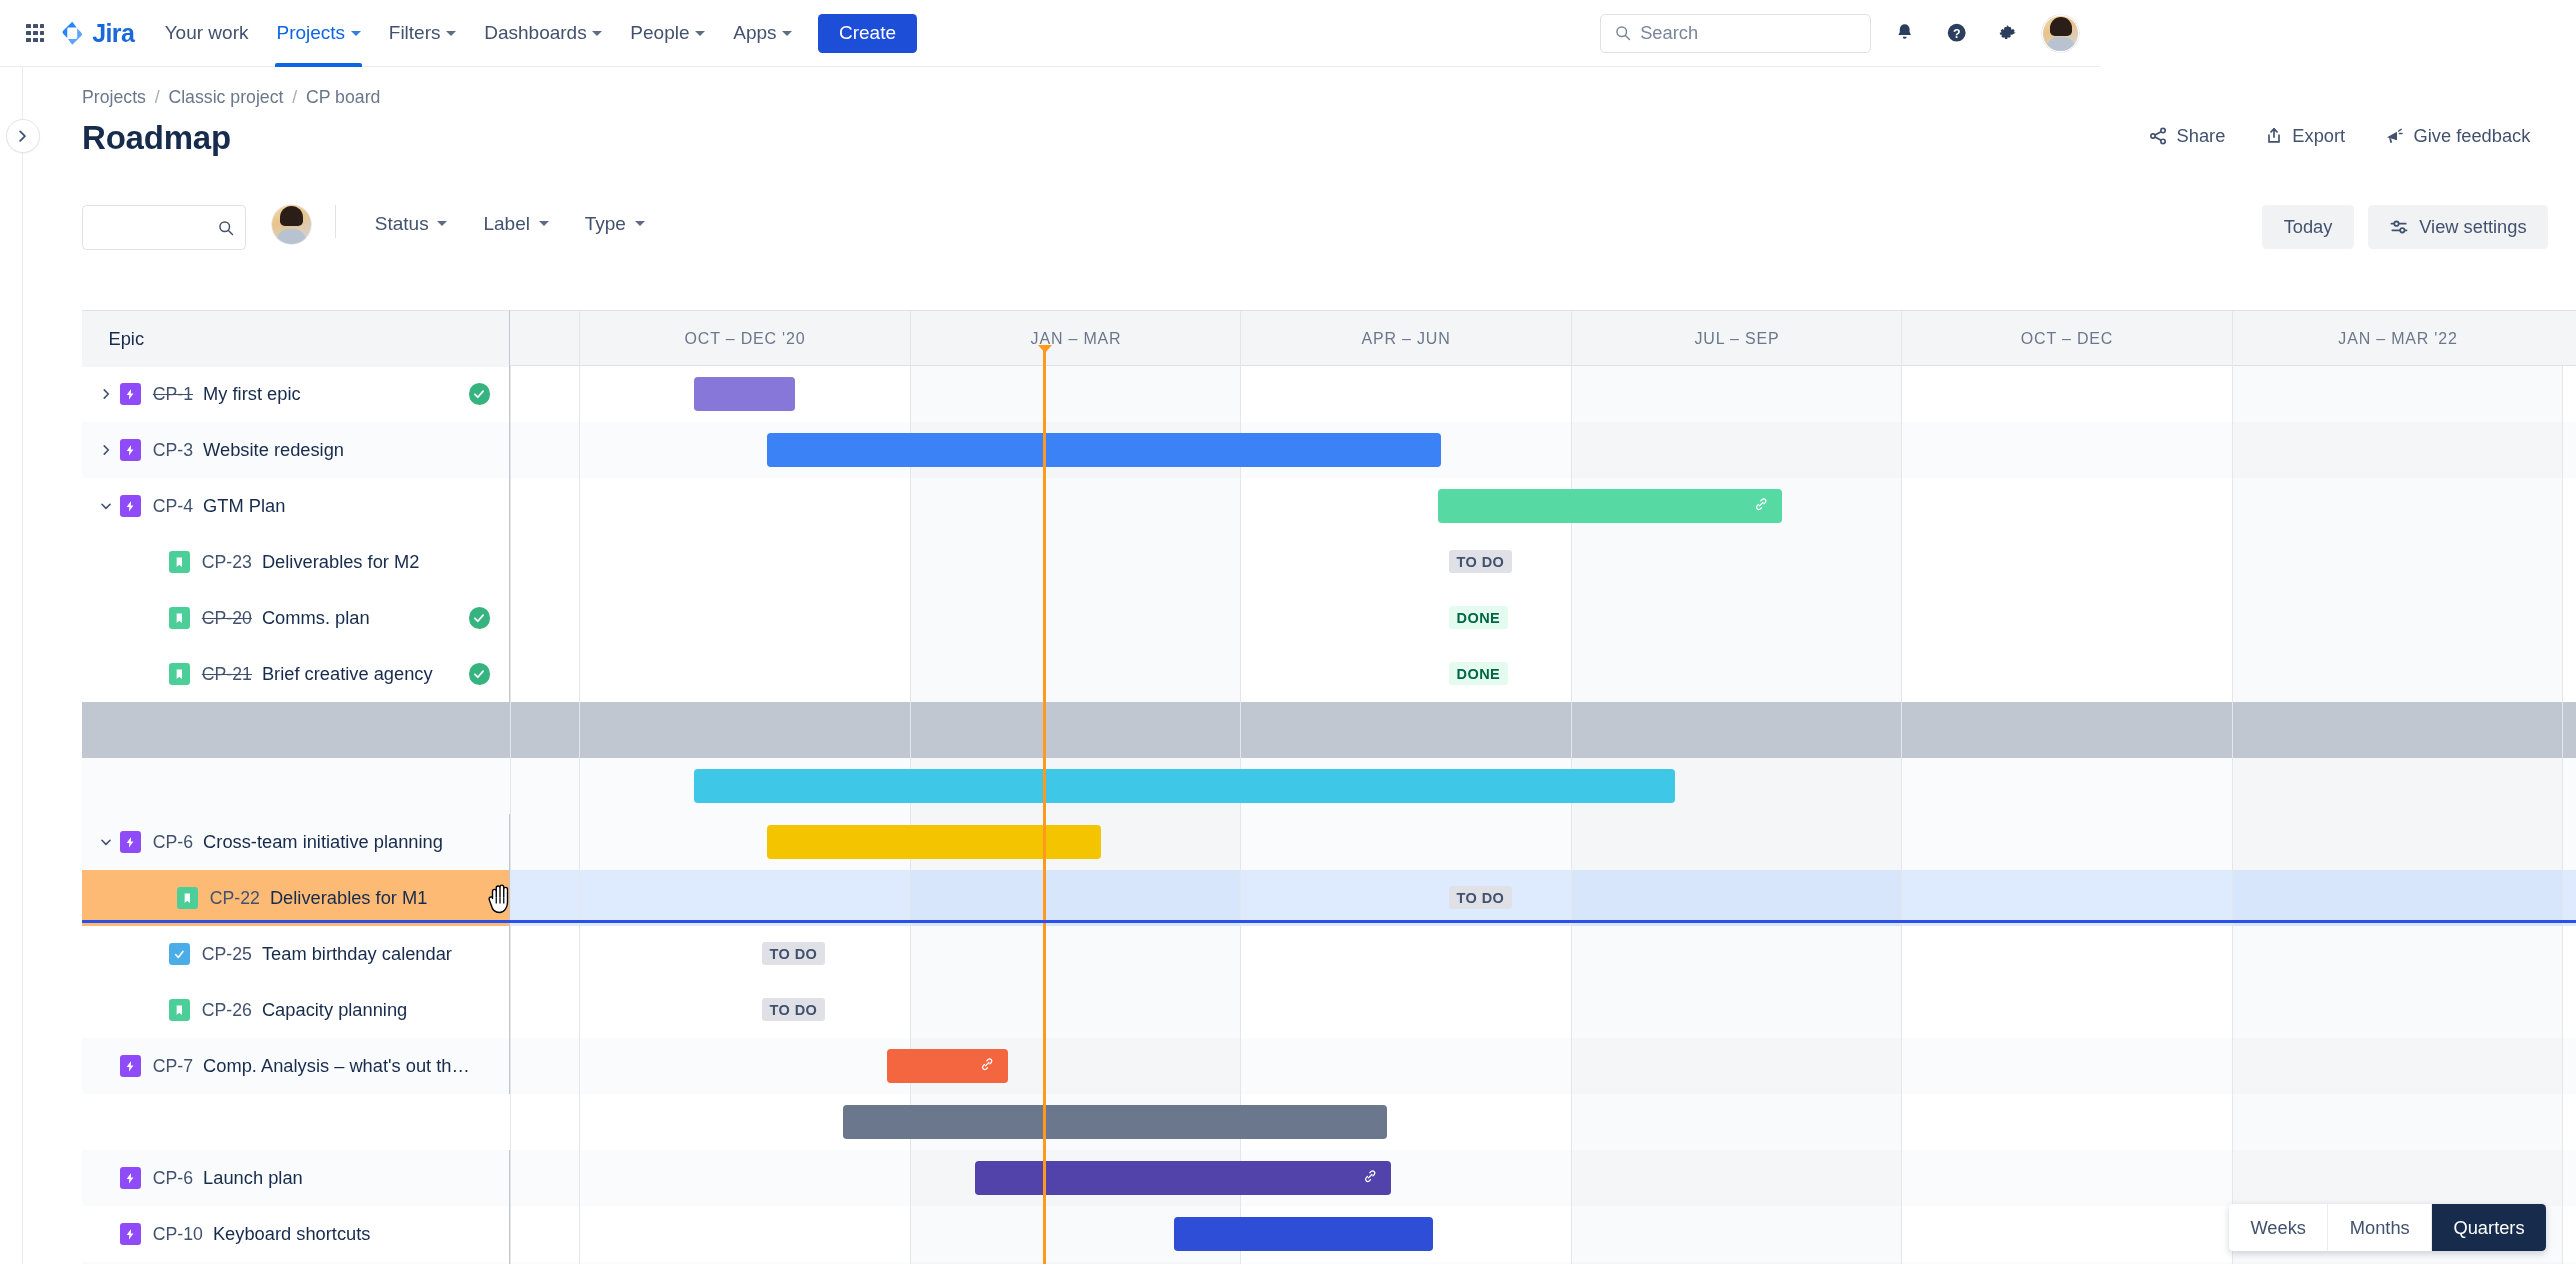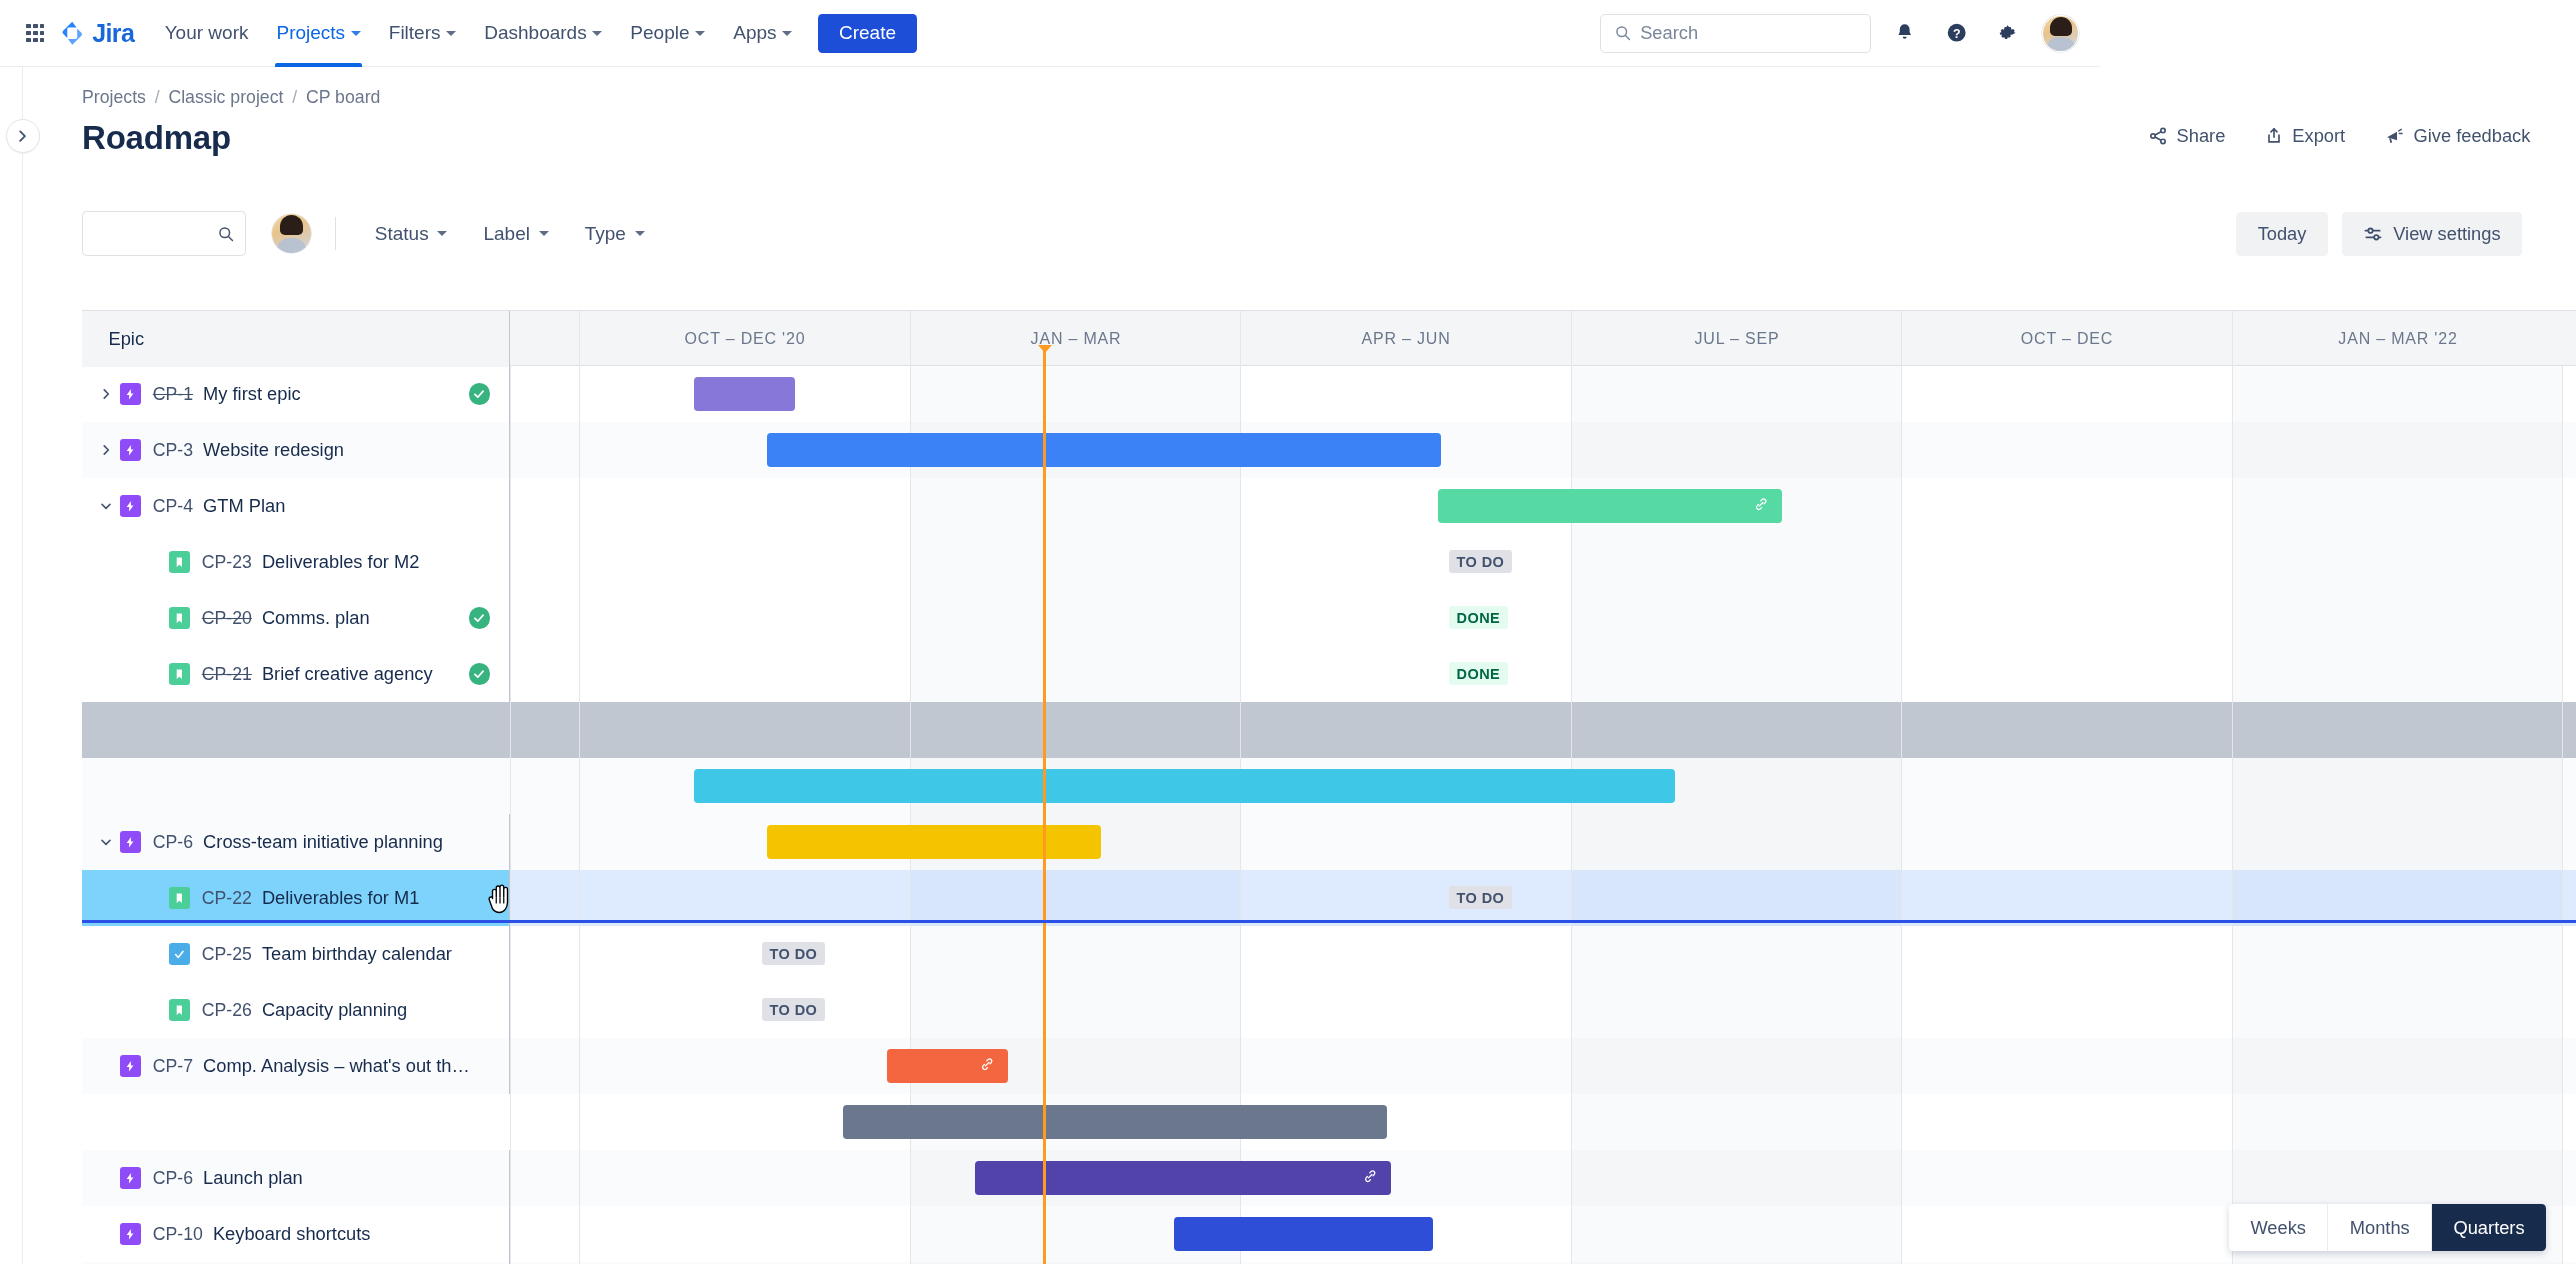--- a/index.html
+++ b/index.html
@@ -66,21 +66,21 @@
   
   .pagehead { position: absolute; left: 82px; top: 87px; right: 38px; }
   .breadcrumb { display: flex; align-items: center; gap: 8.8px; font-size: 17.7px; color: #6b778c; }
   .breadcrumb span { cursor: pointer; }
   .breadcrumb .sep { color: #a5adba; cursor: default; }
   .pagetitle { font-size: 33px; font-weight: 600; color: #172b4d; margin-top: 11.4px; letter-spacing: -0.2px; }
   .headactions { position: absolute; right: 0; top: 32px; display: flex; align-items: center; gap: 23px; }
   .hbtn { display: flex; align-items: center; gap: 8.8px; font-size: 18.3px; color: #42526e; cursor: pointer; padding: 6.3px 7.6px; border-radius: 3.8px; }
 
   
-  .toolbar { position: absolute; left: 82px; top: 205px; right: 54px; height: 57px; display: flex; align-items: center; gap: 8px; }
+  .toolbar { position: absolute; left: 82px; top: 205px; right: 28px; height: 57px; display: flex; align-items: flex-start; gap: 8px; }
   .filtersearch { width: 164px; height: 45px; border: 1.3px solid #dfe1e6; border-radius: 4.4px; display: flex; align-items: center; justify-content: flex-end; padding: 0 10px; cursor: text; background:#fff; }
   .tbavatar { width: 39px; height: 39px; margin-left: 17.7px; border-radius: 50%; overflow: hidden; position: relative;
     background: linear-gradient(160deg,#f4d9a8 0%, #e8c48c 38%, #cfd6e4 100%); box-shadow: 0 0 0 0.6px #d8dce5; cursor: pointer; }
   .tbavatar::before { content:""; position:absolute; left:8.2px; top:1.3px; width:23px; height:20px; background:#2b1d18; border-radius:12px 12px 5px 5px; }
   .tbavatar::after  { content:""; position:absolute; left:5px; bottom:0; width:29px; height:15px; background:#b9c2d0; border-radius:12px 12px 0 0; }
   .tbdivider { width: 1.3px; height: 33px; background: #dfe1e6; margin: 0 16.4px; }
   .dropbtn { display: flex; align-items: center; gap: 8.8px; font-size: 19px; color: #42526e; padding: 7.6px 14px; border-radius: 3.8px; cursor: pointer; }
   .toolbarright { margin-left: auto; display: flex; align-items: center; gap: 14px; }
   .gbtn { background: #f1f2f4; color: #42526e; font-size: 18.3px; border: none; border-radius: 4.4px; height: 44px; padding: 0 21.4px; cursor: pointer;
           display: flex; align-items: center; gap: 10px; }
@@ -98,21 +98,21 @@
   .spacercol { position: absolute; left: 428px; top: 0; width: 69px; height: 56px; }
 
   .rows { position: relative; height: 898px; }
   .row { position: relative; height: 56px; }
   .row.alt { background: #fafbfc; }
   .row .leftcell {
     position: absolute; left: 0; top: 0; width: 428px; height: 56px;
     display: flex; align-items: center; border-right: 1.3px solid #c1c7d0; z-index: 3;
   }
   .row.sel { background: #deebff; }
-  .row.sel .leftcell { background: #7dd3fc; }
+  .row.sel .leftcell { background: #fdba74; padding-left: 8px; }
   .row.ghost { background: #c1c7d0; }
 
   .chev { width: 28px; margin-left: 10px; display: flex; align-items: center; justify-content: center; color: #42526e; cursor: pointer; flex: none; }
   .chev.empty { cursor: default; }
   .typeicon { width: 21.4px; height: 21.4px; border-radius: 3.2px; flex: none; display: flex; align-items: center; justify-content: center; margin-right: 11.4px; }
   .typeicon.epic { background: #8f4bf7; }
   .typeicon.story { background: #36b37e; background: #4bce97; }
   .typeicon.task { background: #4bade8; }
   .ikey { font-size: 17.7px; color: #42526e; margin-right: 10px; white-space: nowrap; }
   .ikey.done { text-decoration: line-through; }

